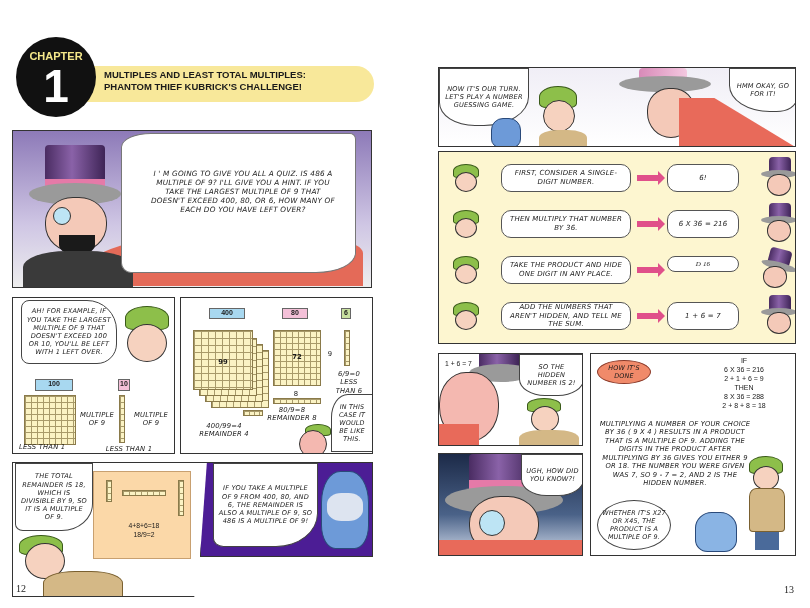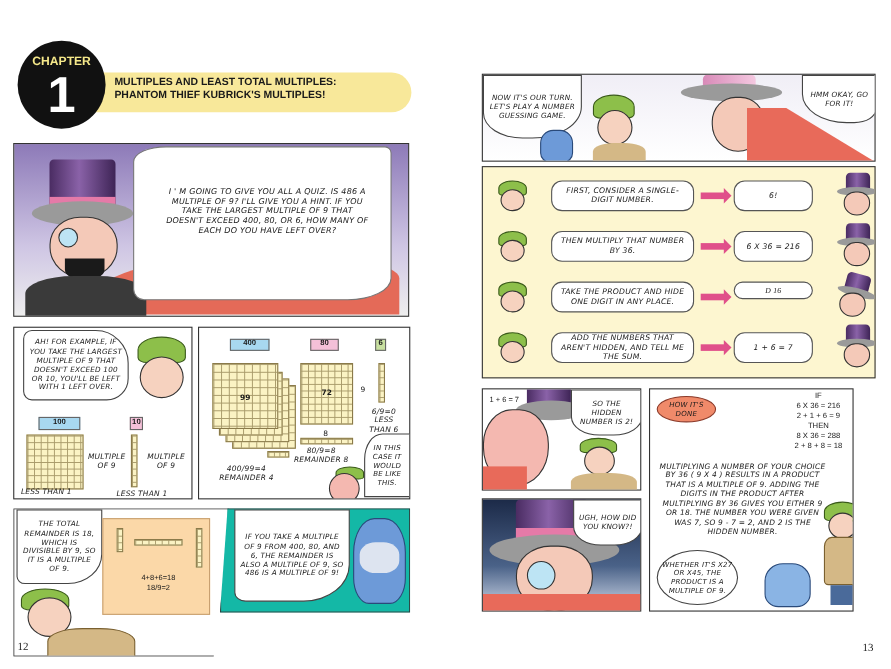--- a/index.html
+++ b/index.html
@@ -41,21 +41,21 @@
 </style>
 </head>
 <body>
 
 <div id="chapter-badge">
   <div class="lbl">CHAPTER</div>
   <div class="num">1</div>
 </div>
 <div id="chapter-bar">
   <div>MULTIPLES AND LEAST TOTAL MULTIPLES:</div>
-  <div>PHANTOM THIEF KUBRICK'S MULTIPLES!</div>
+  <div>PHANTOM THIEF KUBRICK'S CHALLENGE!</div>
 </div>
 
 <div class="panel" style="left:12px;top:130px;width:360px;height:158px;background:linear-gradient(#8d7ab8,#cfc6e4 60%,#eee);">
   <div class="cape" style="left:80px;top:100px;width:270px;height:55px;border-radius:60% 40% 0 0;background:#e46a58;"></div>
   <div class="tophat" style="left:10px;top:10px;width:110px;height:148px;">
     <div class="hat-crown" style="left:22px;top:4px;width:60px;height:42px;"></div>
     <div class="hat-band" style="left:22px;top:38px;width:60px;height:8px;"></div>
     <div class="hat-brim" style="left:6px;top:42px;width:92px;height:22px;"></div>
     <div class="face" style="left:22px;top:56px;width:62px;height:56px;"></div>
     <div class="monocle" style="left:30px;top:66px;width:18px;height:18px;"></div>
@@ -118,21 +118,21 @@
     <div class="label" style="left:20px;top:59px;width:60px;font-family:'Liberation Sans',sans-serif;">18/9=2</div>
   </div>
   <div>
     <div class="boy-hat" style="left:6px;top:72px;width:44px;height:20px;"></div>
     <div class="boy-face" style="left:12px;top:80px;width:40px;height:36px;"></div>
     <div style="position:absolute;left:30px;top:108px;width:80px;height:30px;background:#d4b886;border-radius:40% 40% 0 0;border:1px solid #7a6030;"></div>
   </div>
   <div class="pagenum" style="left:3px;top:120px;">12</div>
 </div>
 
-<div class="panel" style="left:200px;top:462px;width:173px;height:95px;background:#14b8a6;clip-path:polygon(4% 0,100% 0,100% 100%,0 100%);">
+<div class="panel" style="left:200px;top:462px;width:173px;height:95px;background:#4c1d95;clip-path:polygon(4% 0,100% 0,100% 100%,0 100%);">
   <div class="bubble comic" style="left:12px;top:0px;width:105px;height:84px;border-radius:0 0 40% 10%;font-size:6.6px;">IF YOU TAKE A MULTIPLE OF 9 FROM 400, 80, AND 6, THE REMAINDER IS ALSO A MULTIPLE OF 9, SO 486 IS A MULTIPLE OF 9!</div>
   <div class="dog" style="left:120px;top:8px;width:48px;height:78px;"></div>
   <div style="position:absolute;left:126px;top:30px;width:36px;height:28px;background:#dde4f0;border-radius:40%;"></div>
 </div>
 <div class="pagenum" style="left:15px;top:584px;"></div>
 
 <div class="panel" style="left:438px;top:67px;width:358px;height:80px;background:linear-gradient(#f0eef6,#fff);">
   <div class="bubble comic" style="left:0px;top:0px;width:90px;height:58px;border-radius:0 0 50% 40%;font-size:6.6px;">NOW IT'S OUR TURN. LET'S PLAY A NUMBER GUESSING GAME.</div>
   <div class="dog" style="left:52px;top:50px;width:30px;height:30px;"></div>
   <div>
@@ -211,21 +211,21 @@
 <div class="panel" style="left:438px;top:453px;width:145px;height:103px;background:linear-gradient(#1c2a48,#4a6288 60%,#cfd8e8);">
   <div class="hat-crown" style="left:30px;top:0px;width:66px;height:32px;"></div>
   <div class="hat-band" style="left:30px;top:26px;width:66px;height:10px;"></div>
   <div class="hat-brim" style="left:6px;top:32px;width:118px;height:28px;"></div>
   <div class="face" style="left:30px;top:42px;width:70px;height:60px;"></div>
   <div class="monocle" style="left:40px;top:56px;width:26px;height:26px;"></div>
   <div class="cape" style="left:0px;top:86px;width:145px;height:20px;"></div>
   <div class="bubble comic" style="left:82px;top:0px;width:63px;height:42px;border-radius:0 0 40% 40%;font-size:6.6px;">UGH, HOW DID YOU KNOW?!</div>
 </div>
 
-<div class="panel" style="left:590px;top:353px;width:186px;height:203px;">
+<div class="panel" style="left:590px;top:353px;width:206px;height:203px;">
   <div style="position:absolute;left:6px;top:6px;width:54px;height:24px;border-radius:50%;background:#f08a6a;border:1.5px solid #8a3a2a;display:flex;align-items:center;justify-content:center;">
     <span class="comic" style="font-size:6.4px;text-align:center;width:40px;">HOW IT'S DONE</span>
   </div>
   <div style="position:absolute;left:100px;top:2px;width:106px;text-align:center;font-size:7px;line-height:1.3;font-family:'Liberation Sans',sans-serif;">
     <div>IF</div>
     <div>6 X 36 = 216</div>
     <div>2 + 1 + 6 = 9</div>
     <div>THEN</div>
     <div>8 X 36 = 288</div>
     <div>2 + 8 + 8 = 18</div>

